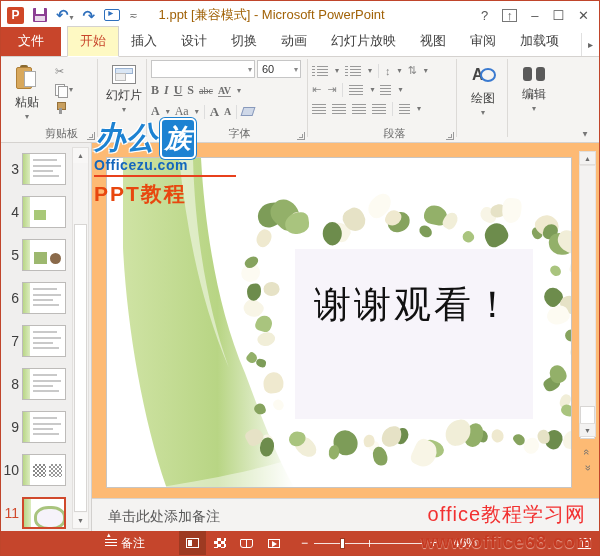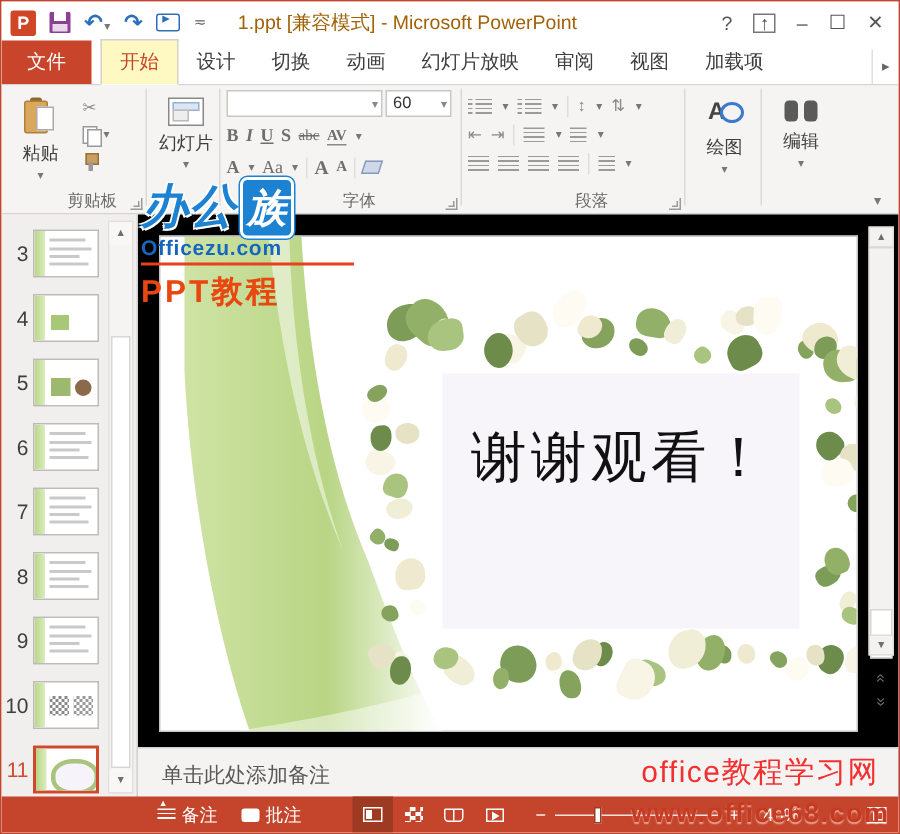--- a/index.html
+++ b/index.html
@@ -100,21 +100,21 @@
   .thumb-box.v-img2:before { content:""; position:absolute; left:11px; top:12px; width:13px; height:12px; background:#9db86f; }
   .thumb-box.v-img2:after { content:""; position:absolute; left:27px; top:13px; width:11px; height:11px; border-radius:50%; background:#8a6a4a; }
   .thumb-box.v-qr:before { content:""; position:absolute; left:10px; top:9px; width:13px; height:13px; background:repeating-conic-gradient(#888 0 25%, #fff 0 50%); background-size:4px 4px; }
   .thumb-box.v-qr:after { content:""; position:absolute; left:26px; top:9px; width:13px; height:13px; background:repeating-conic-gradient(#999 0 25%, #fff 0 50%); background-size:4px 4px; }
   .thumb-box.v-flower:after { content:""; position:absolute; left:10px; top:7px; width:26px; height:18px; border:3px solid #a9c47e; border-radius:45%; background:#f6f3fa; }
   .sb-scroll { position:absolute; right:2px; top:4px; bottom:4px; width:17px; background:#f5f4f3; border:1px solid #e2e0de; }
   .sb-btn { height:15px; display:flex; align-items:center; justify-content:center; font-size:7px; color:#6e6e6e; background:#f8f7f6; }
   .sb-btn.down { position:absolute; bottom:0; left:0; right:0; }
   .sb-thumb { position:absolute; left:1px; right:1px; top:76px; bottom:16px; background:#fff; border:1px solid #d8d6d4; }
 
-  .main { position:relative; flex:1; background:#000000; }
+  .main { position:relative; flex:1; background:#fdba74; }
   .slide { position:absolute; left:14px; top:14px; width:466px; height:331px; background:#fff; border:1px solid #c7c5c3; overflow:hidden; }
 
   .flower-frame { position:absolute; left:158px; top:64px; width:298px; height:224px; }
   .flower-inner { position:absolute; left:30px; top:27px; right:30px; bottom:27px; background:#f7f4fa; }
   .slide-title { position:absolute; left:0; right:0; top:58px; text-align:center; font-family:"Liberation Serif","DejaVu Serif",serif; font-size:37px; color:#111; letter-spacing:3px; z-index:5; }
 
   .vscroll { position:absolute; right:3px; top:8px; width:17px; height:337px; }
   .vs-btn { height:14px; background:#f3f2f1; border:1px solid #e0dedc; display:flex; align-items:center; justify-content:center; font-size:7px; color:#6e6e6e; }
   .vs-track { position:absolute; top:14px; bottom:65px; left:0; right:0; background:#f3f2f1; border:1px solid #e6e4e2; }
   .vs-thumb { position:absolute; left:1px; right:1px; top:255px; height:33px; background:#fff; border:1px solid #d8d6d4; }
@@ -184,26 +184,27 @@
       <span class="ribbonopts">↑</span>
       <span>–</span>
       <span>☐</span>
       <span>✕</span>
     </div>
   </div>
 
   <div class="tabbar">
     <span class="tab-file">文件</span>
     <span class="tab selected">开始</span>
+    <span class="tab">插入</span>
     <span class="tab">设计</span>
     <span class="tab">切换</span>
     <span class="tab">动画</span>
     <span class="tab">幻灯片放映</span>
+    <span class="tab">视图</span>
     <span class="tab">审阅</span>
-    <span class="tab">视图</span>
     <span class="tab">加载项</span>
     <span class="tab-scroll">▸</span>
   </div>
 
   <div class="ribbon">
 
     <div class="rgroup" style="width:96px;">
       <div class="clipboard-body">
         <div class="bigbtn">
           <span class="clipicon">
@@ -535,24 +536,20 @@
       </div>
     </div>
   </div>
 
   <div class="statusbar">
     <div style="width:96px;"></div>
     <div class="sb-item">
       <span class="notes-ic"></span>
       <span>备注</span>
     </div>
-    <div class="sb-item">
-      <span class="cmt-ic"></span>
-      <span>批注</span>
-    </div>
     <div class="viewbtns">
       <span class="viewbtn sel">
           <span class="vb-normal"></span>
         </span>
       <span class="viewbtn">
           <span class="vb-sorter"></span>
         </span>
       <span class="viewbtn">
           <span class="vb-read"></span>
         </span>

